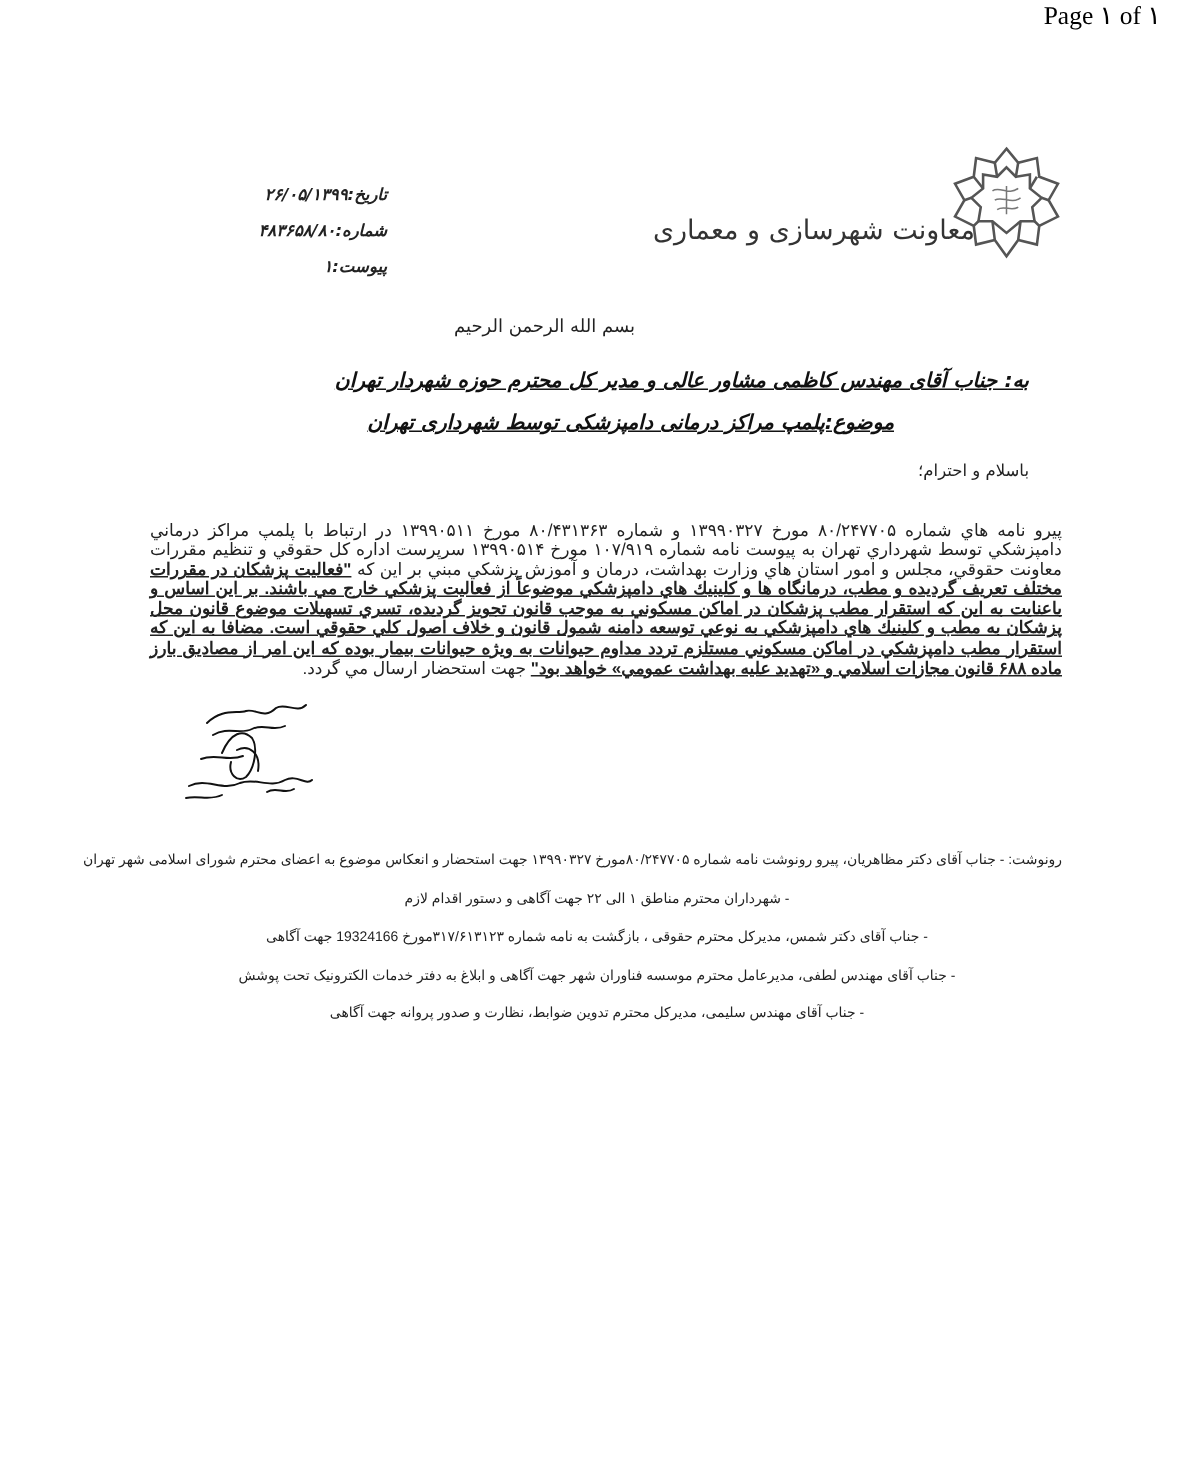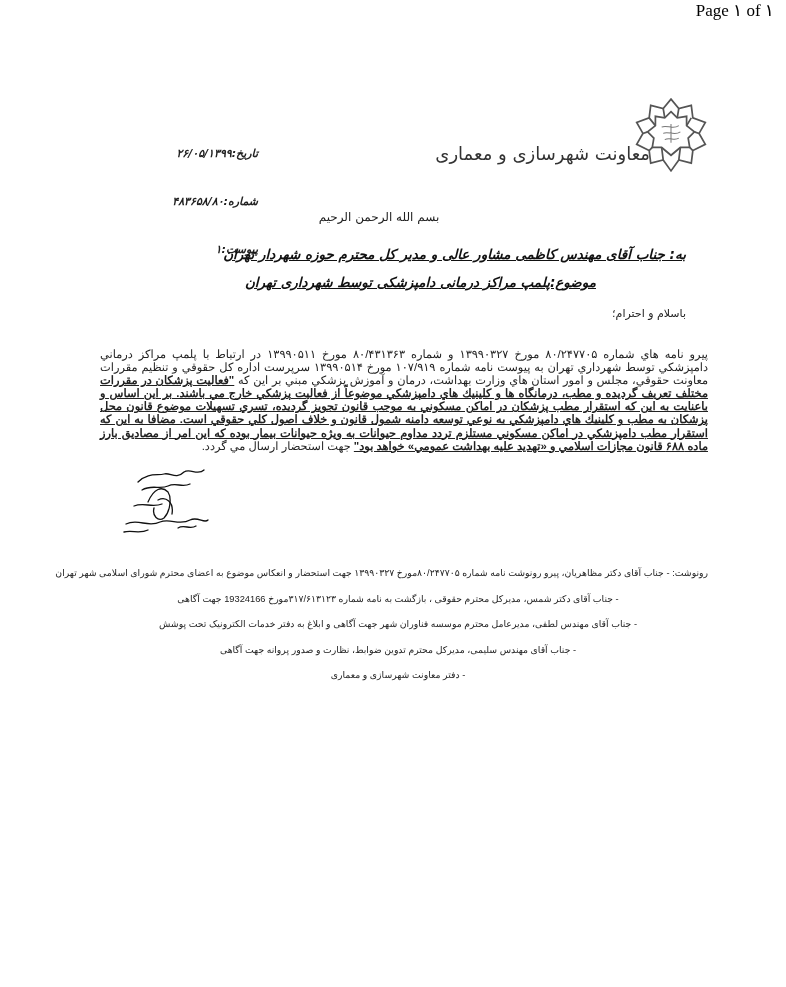--- a/index.html
+++ b/index.html
@@ -17,24 +17,24 @@
     .org-name {
       position: absolute; right: 136px; top: 143px;
       font-family: "DejaVu Sans", sans-serif; font-size: 18px; color: #333;
       direction: rtl; letter-spacing: 0.2px;
     }
     .meta-block {
       position: absolute; left: 140px; top: 118px; width: 118px;
       direction: rtl; text-align: right;
       font-family: "DejaVu Sans", sans-serif; font-size: 11px; font-style: italic; font-weight: bold; color: #222;
     }
-    .meta-line { height: 24px; line-height: 24px; margin-top: 24px; }
+    .meta-line { height: 24px; line-height: 24px; }
     .basmala {
       position: absolute; left: 0; width: 726px; top: 210px; text-align: center;
-      font-family: "DejaVu Serif", serif; font-size: 12px; color: #222; direction: rtl; margin-left: 16px;
+      font-family: "DejaVu Serif", serif; font-size: 12px; color: #222; direction: rtl;
     }
     .heading {
       position: absolute; right: 100px; direction: rtl; text-align: left;
       font-family: "DejaVu Sans", sans-serif; font-size: 13.5px; font-weight: bold; font-style: italic;
       text-decoration: underline; color: #111;
     }
     .heading.to { top: 246px; }
     .heading.subject { top: 274px; right: 190px; }
     .greeting {
       position: absolute; right: 100px; top: 307px; direction: rtl;
@@ -100,17 +100,17 @@
       <path d="M8,62 C20,56 30,66 42,60 C52,56 62,64 72,58 C80,54 86,62 90,58"></path>
       <path d="M6,70 C14,68 22,72 30,68"></path>
       <path d="M60,66 C66,62 72,68 78,64"></path>
       <path d="M16,44 C26,40 34,46 44,42"></path>
     </g>
   </svg>
 </div>
 
 <div class="cc-block">
   <div class="cc-line"><span>رونوشت:</span> <span>- جناب آقای دکتر مظاهریان، پیرو رونوشت نامه شماره ۸۰/۲۴۷۷۰۵مورخ ۱۳۹۹۰۳۲۷ جهت استحضار و انعکاس موضوع به اعضای محترم شورای اسلامی شهر تهران</span></div>
+  <div class="cc-line">- شهرداران محترم مناطق ۱ الی ۲۲ جهت آگاهی و دستور اقدام لازم</div>
   <div class="cc-line">- جناب آقای دکتر شمس، مدیرکل محترم حقوقی ، بازگشت به نامه شماره ۳۱۷/۶۱۳۱۲۳مورخ 19324166 جهت آگاهی</div>
   <div class="cc-line">- جناب آقای مهندس لطفی، مدیرعامل محترم موسسه فناوران شهر جهت آگاهی و ابلاغ به دفتر خدمات الکترونیک تحت پوشش</div>
   <div class="cc-line">- جناب آقای مهندس سلیمی، مدیرکل محترم تدوین ضوابط، نظارت و صدور پروانه جهت آگاهی</div>
-  <div class="cc-line">- دفتر معاونت شهرسازی و معماری</div>
 </div>
 
 </body></html>

